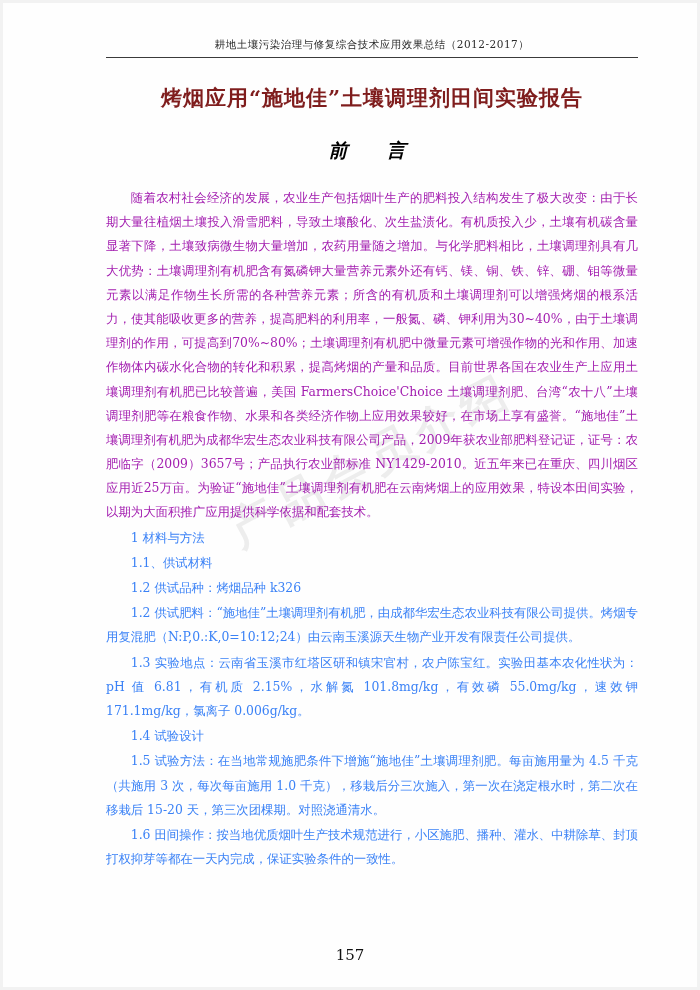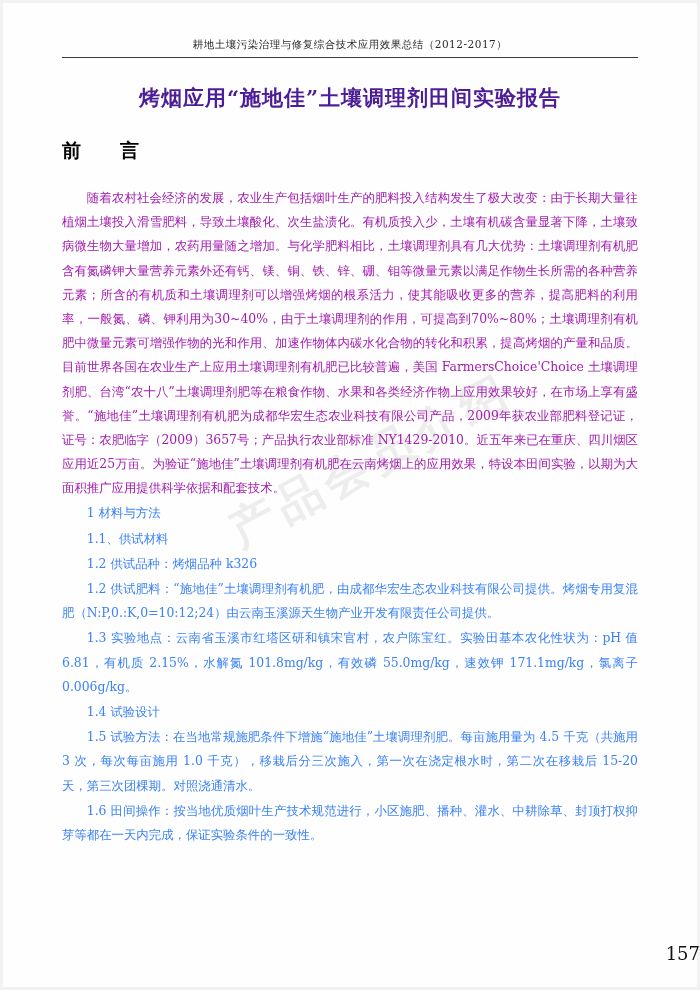--- a/index.html
+++ b/index.html
@@ -41,30 +41,32 @@
   }
   .header-rule {
     border-bottom: 1.2px solid #3a3a3a;
     margin: 0 0 26px 0;
   }
   .doc-title {
     text-align: center;
     font-size: 21px;
     font-weight: bold;
     letter-spacing: 1px;
-    color: #4c1d95;
+    color: #7f1d1d;
     margin: 10px 0 26px 0;
     font-family: "DejaVu Serif", "Liberation Serif", serif;
   }
   .section-heading {
+    text-align: center;
     font-size: 19px;
     font-weight: bold;
     letter-spacing: 10px;
     margin: 0 0 22px 0;
     color: #000;
+    font-style: italic;
   }
   p.body-par {
     font-size: 12.4px;
     line-height: 1.95;
     text-align: justify;
     text-justify: inter-ideograph;
     margin: 0 0 1px 0;
     text-indent: 2em;
     color: #a21caf;
   }
@@ -75,40 +77,41 @@
     text-justify: inter-ideograph;
     margin: 0 0 1px 0;
     text-indent: 2em;
     color: #3b82f6;
   }
   .page-number {
     position: absolute;
     bottom: 26px;
     left: 0;
     right: 0;
-    text-align: right;
-    font-size: 18px;
+    text-align: center;
+    font-size: 15px;
     color: #111;
   }
   
   .watermark {
     position: absolute;
     top: 430px;
     left: 215px;
     font-size: 46px;
     color: rgba(120, 120, 120, 0.13);
     transform: rotate(-28deg);
     letter-spacing: 6px;
     white-space: nowrap;
     pointer-events: none;
     font-weight: bold;
   }
   .content {
     position: relative;
     z-index: 2;
+    margin-left: 44px;
   }
 </style>
 </head>
 <body>
 
 <div class="page">
 
   <div class="watermark">产品会员介绍</div>
 
   <div class="content">

